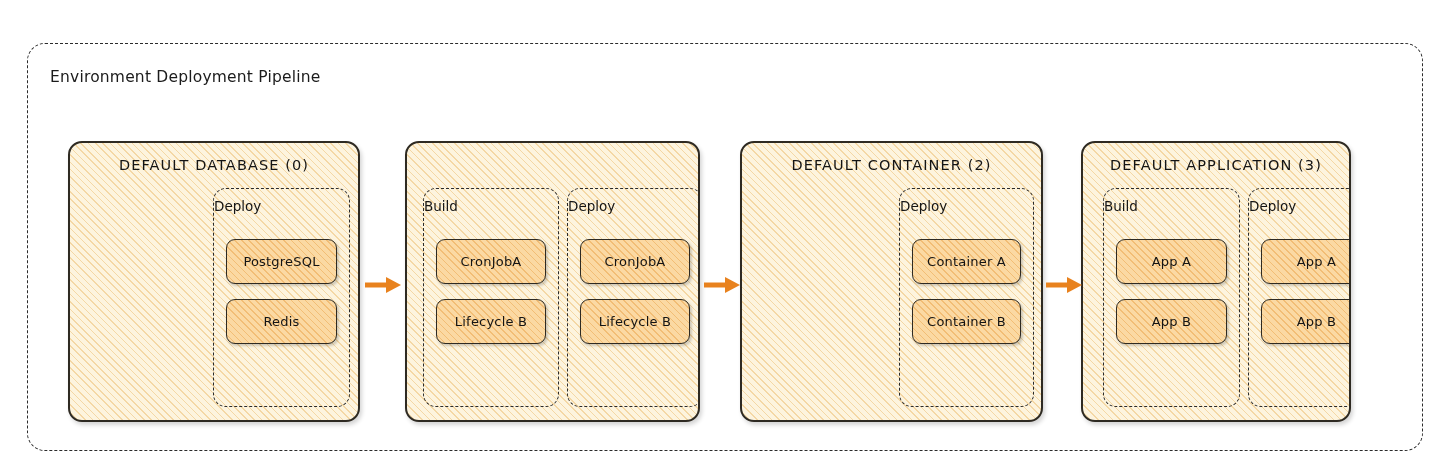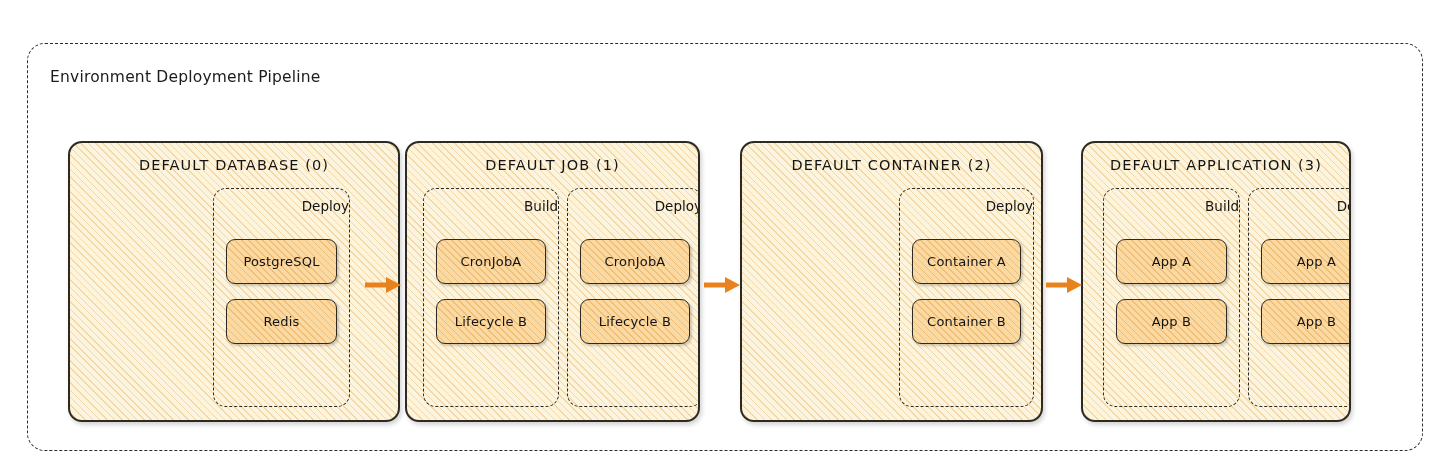--- a/index.html
+++ b/index.html
@@ -83,21 +83,21 @@
     box-sizing: border-box;
     border: 1.5px dashed #2b2b2b;
     border-radius: 13px;
     background: transparent;
   }
   .group-title {
     position: absolute;
     left: 0;
     right: 0;
     top: 9px;
-    text-align: right;
+    text-align: left;
     font-size: 13.5px;
     color: #141414;
     white-space: nowrap;
   }
 
   
   .node {
     position: absolute;
     left: 12px;
     right: 12px;
@@ -140,34 +140,33 @@
 </head>
 <body>
 
 <div id="diagram-root">
 
   <div class="outer-frame"></div>
 
   <div class="diagram-title">Environment Deployment Pipeline</div>
 
   <div id="stages-host">
-      <div class="stage" style="left: 68px; width: 332px;">
+      <div class="stage" style="left: 68px; width: 292px;">
         <div class="stage-title">DEFAULT DATABASE (0)</div>
         <div class="group" style="left: 143px; width: 137px;">
           <div class="group-title">Deploy</div>
           <div class="node node-1">
             <span class="node-label">Redis</span>
           </div>
           <div class="node node-0">
             <span class="node-label">PostgreSQL</span>
           </div>
         </div>
       </div>
       <div class="stage" style="left: 405px; width: 295px;">
-        <div class="stage-title">DEFAULT JOB (1)</div>
         <div class="group" style="left: 16px; width: 136px;">
           <div class="group-title">Build</div>
           <div class="node node-0">
             <span class="node-label">CronJobA</span>
           </div>
           <div class="node node-1">
             <span class="node-label">Lifecycle B</span>
           </div>
         </div>
         <div class="group" style="left: 160px; width: 136px;">

